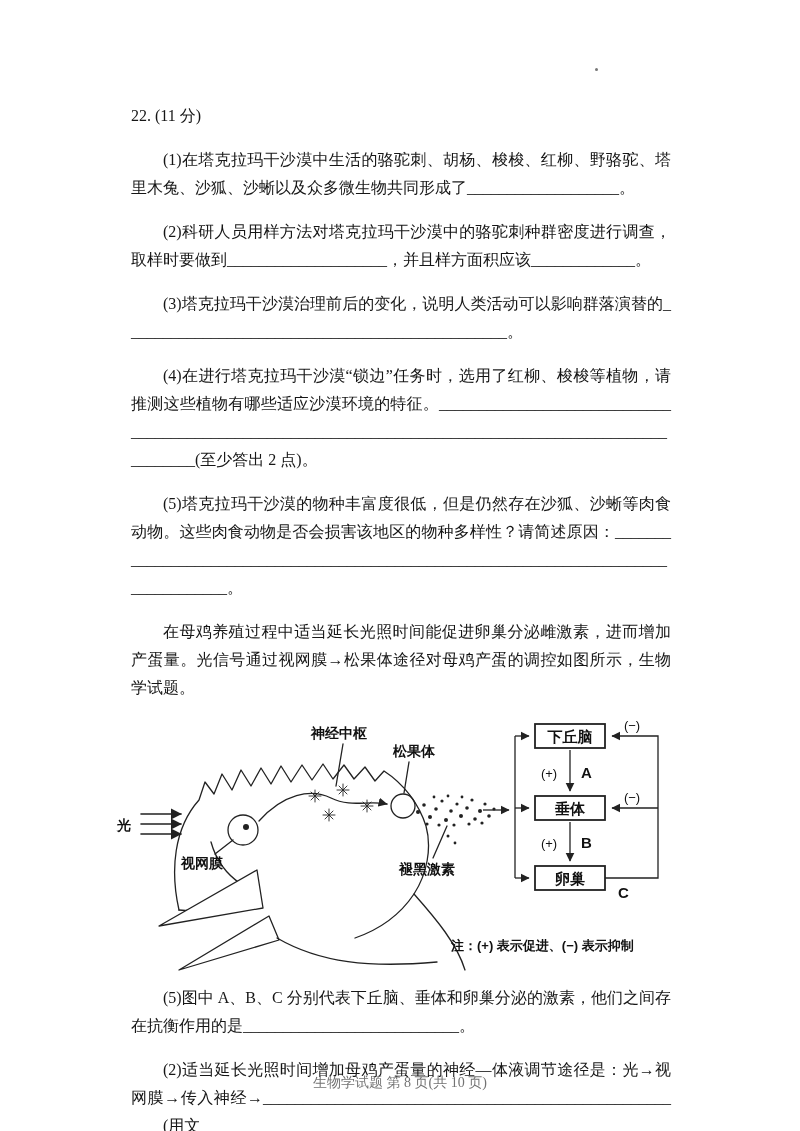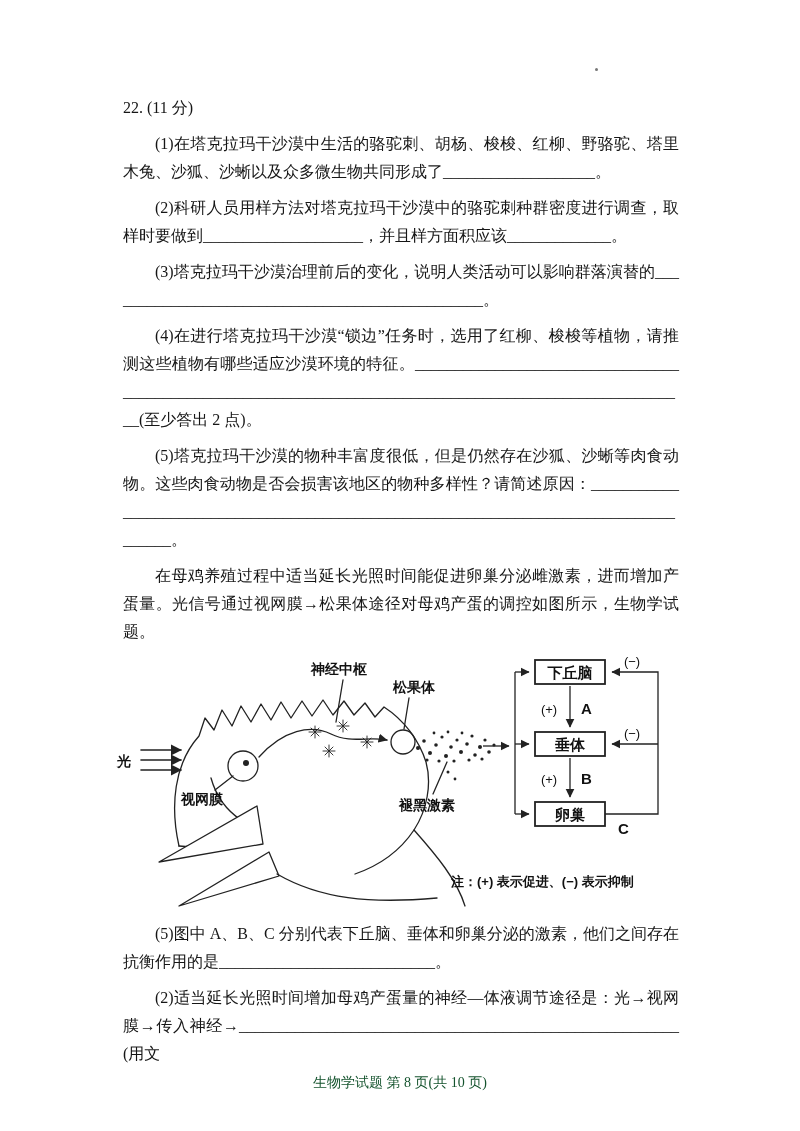--- a/index.html
+++ b/index.html
@@ -6,30 +6,30 @@
   body{
     width:800px;height:1131px;position:relative;overflow:hidden;
     font-family:"Liberation Serif","DejaVu Serif",serif;
     color:#161616;
   }
   .content{
     position:absolute;left:115px;top:86px;width:572px;
     font-size:16px;line-height:28px;text-align:justify;
     word-break:break-all;
   }
-  .content p{margin:8px;}
+  .content p{margin:16px;}
   .para{text-indent:2em;}
   .hdr{text-indent:0;}
   .mt12{margin-top:14px !important;}
   .mt6{margin-top:6px !important;}
   .diagram{margin:8px 0 6px 0;}
   .diagram svg{display:block;}
   .footer{
     position:absolute;left:0;right:0;top:1074px;text-align:center;
-    font-size:14px;color:#14532d;
+    font-size:14px;color:#737373;
   }
   .stray-dot{
     position:absolute;left:595px;top:68px;width:3px;height:3px;
     border-radius:50%;background:#777;
   }
   .dlabel{font-family:"Liberation Sans","DejaVu Sans",sans-serif;font-weight:bold;font-size:14px;fill:#111;}
   .dlabel-sm{font-family:"Liberation Sans","DejaVu Sans",sans-serif;font-weight:normal;font-size:13px;fill:#111;}
   .boxlabel{font-family:"Liberation Sans","DejaVu Sans",sans-serif;font-weight:bold;font-size:15px;fill:#111;}
 </style>
 </head>

